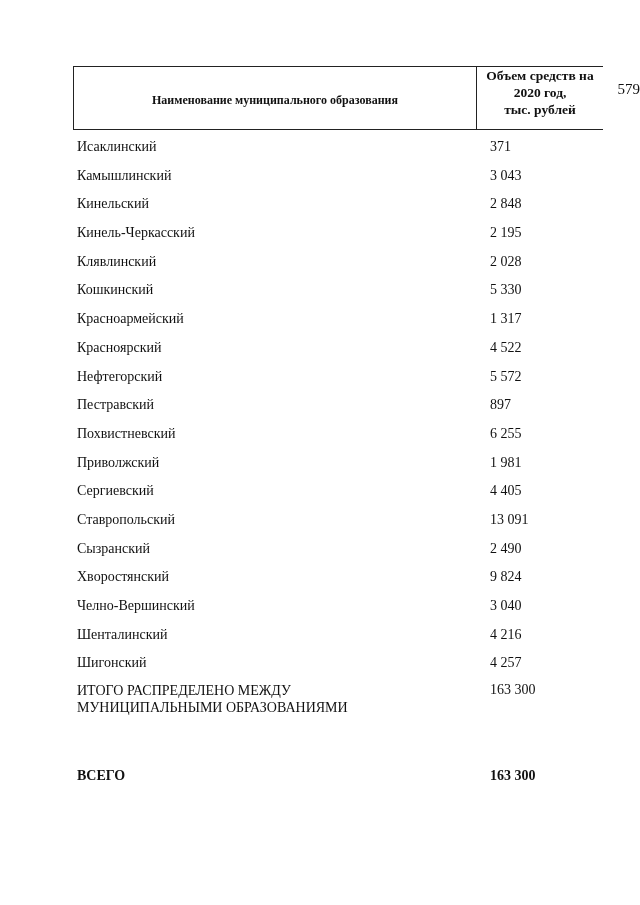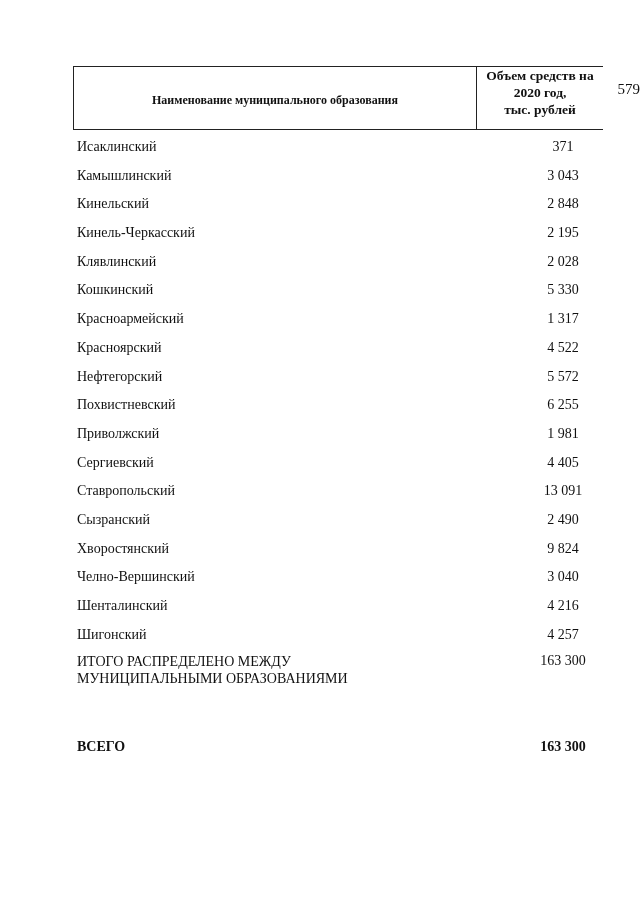--- a/index.html
+++ b/index.html
@@ -24,21 +24,21 @@
     .header-col-amount {
       flex: 1; border-left: 1.5px solid #222;
       display: flex; flex-direction: column; align-items: center; justify-content: flex-start;
       font-weight: bold; font-size: 13.5px; line-height: 17px; text-align: center;
     }
     .rows { position: absolute; left: 0; top: 133px; width: 640px; }
     .row {
       position: relative; height: 28.7px; font-size: 14px;
     }
     .row .name { position: absolute; left: 77px; top: 6px; }
-    .row .amount { position: absolute; left: 508px; width: 110px; text-align: center; top: 6px; }
+    .row .amount { position: absolute; left: 490px; width: 110px; top: 6px; }
     .row.total { height: 46px; }
     .row.total .name { line-height: 17px; top: 4px; }
     .row.total .amount { top: 4px; }
     .row.grand .name, .row.grand .amount { font-weight: bold; top: 0px; margin-top: 44px; }
   </style>
 </head>
 <body>
 
 <div class="page-number">579</div>
 
@@ -82,20 +82,24 @@
     </div>
     <div class="row">
       <span class="name">Красноярский</span>
       <span class="amount">4 522</span>
     </div>
     <div class="row">
       <span class="name">Нефтегорский</span>
       <span class="amount">5 572</span>
     </div>
     <div class="row">
+      <span class="name">Пестравский</span>
+      <span class="amount">897</span>
+    </div>
+    <div class="row">
       <span class="name">Похвистневский</span>
       <span class="amount">6 255</span>
     </div>
     <div class="row">
       <span class="name">Приволжский</span>
       <span class="amount">1 981</span>
     </div>
     <div class="row">
       <span class="name">Сергиевский</span>
       <span class="amount">4 405</span>

